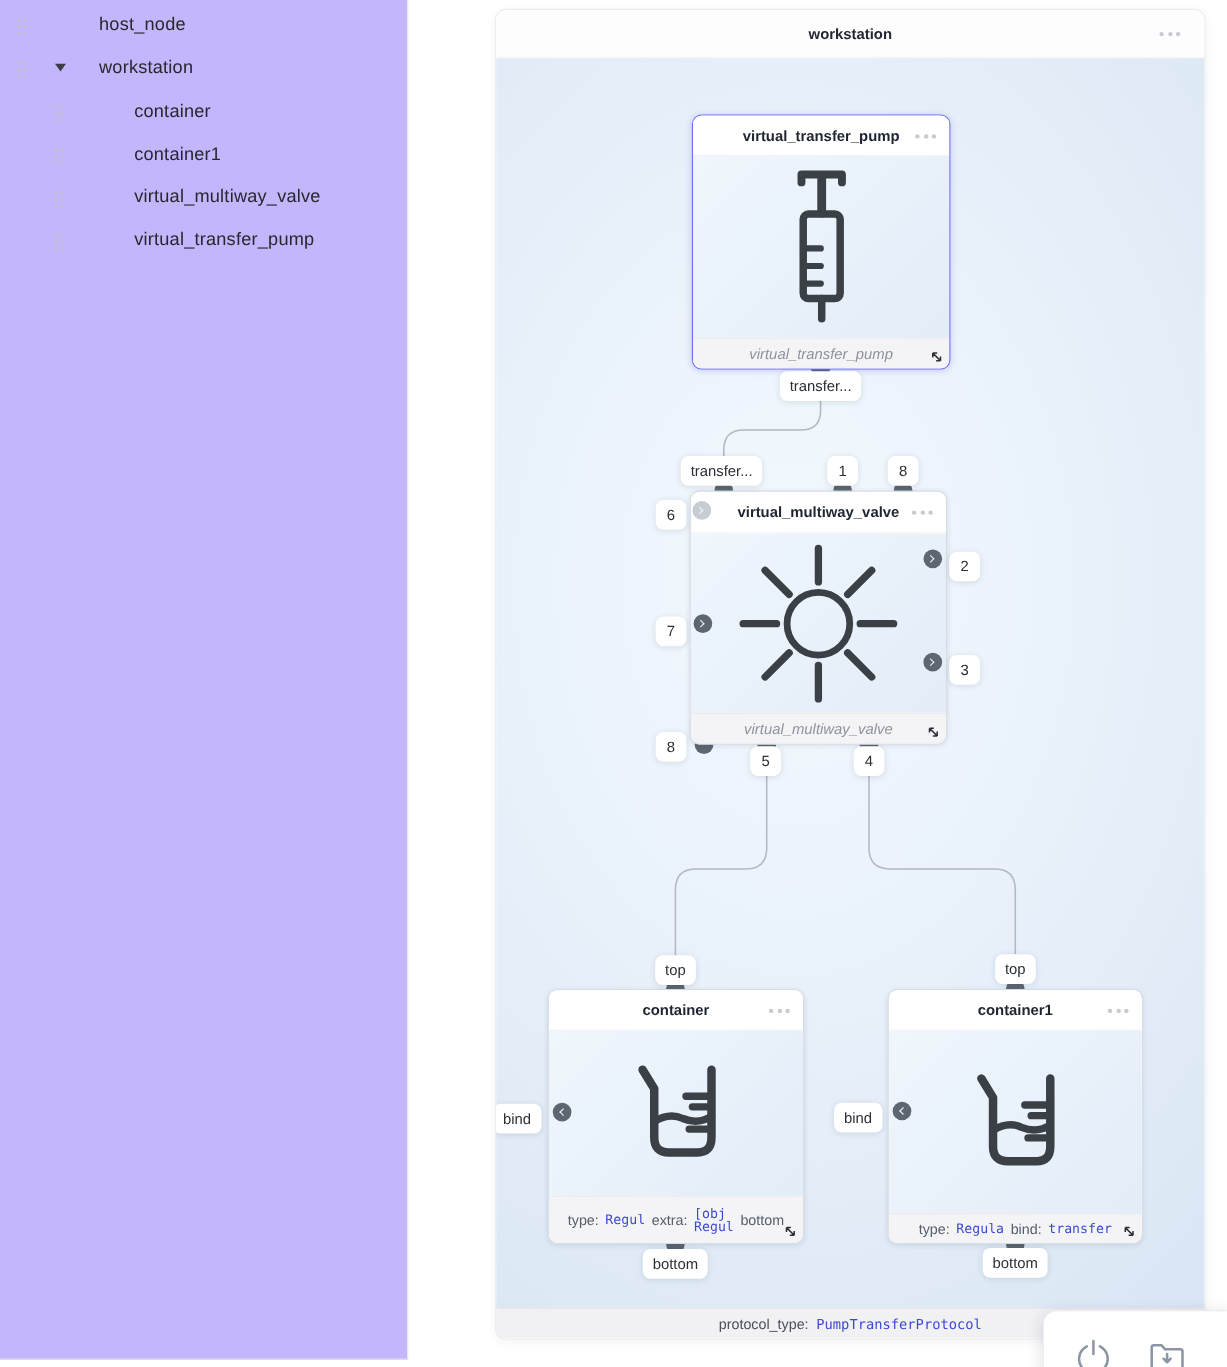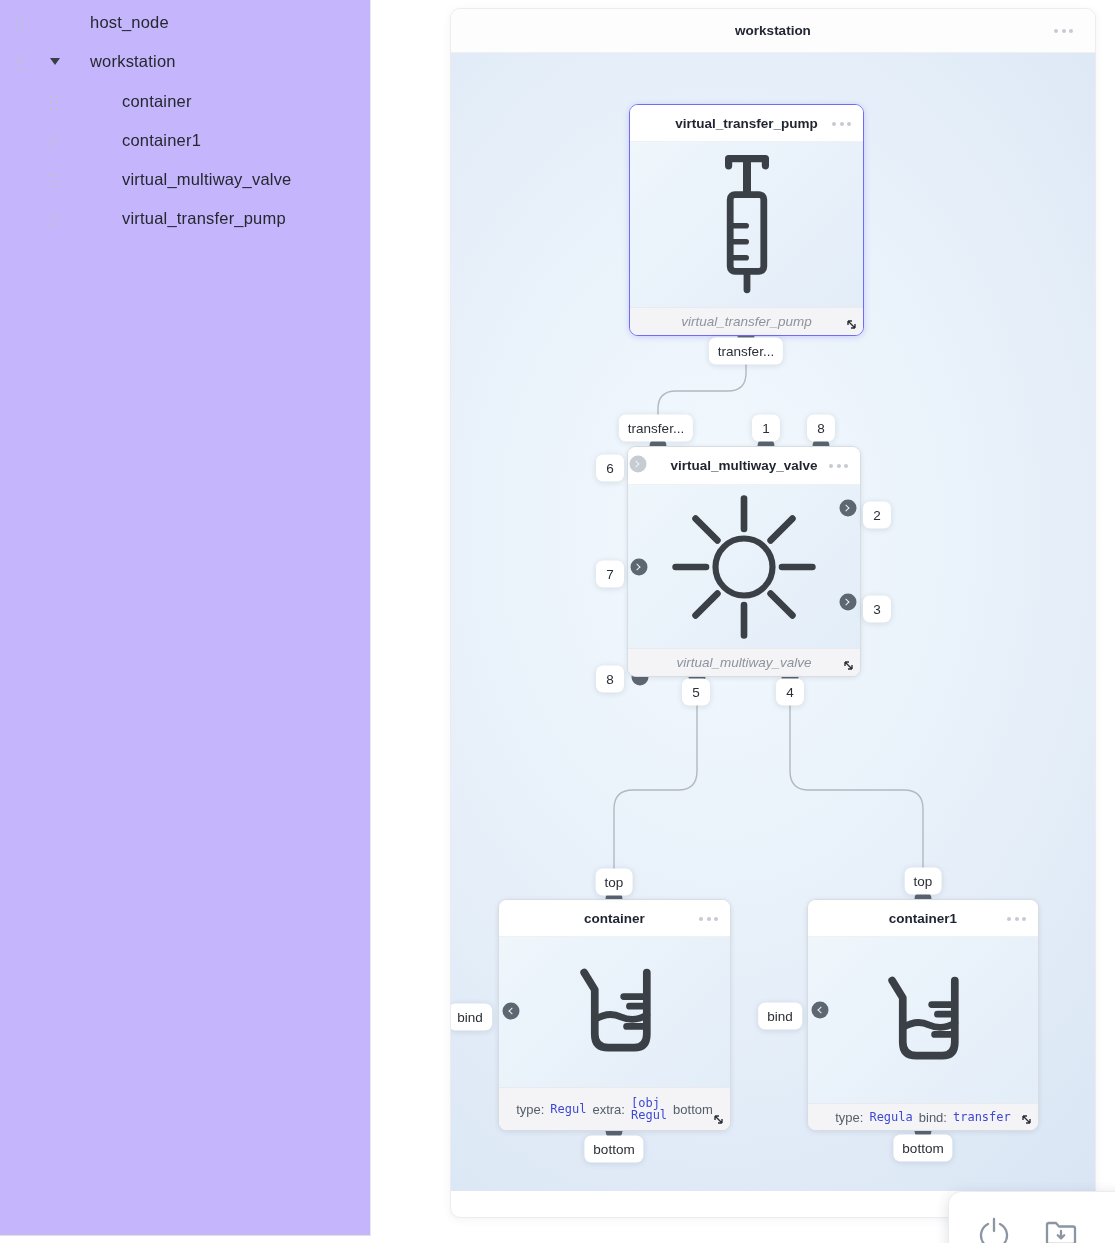--- a/index.html
+++ b/index.html
@@ -334,20 +334,24 @@
     <div class="port-label sq" style="left:245px;top:639px">5</div>
     <div class="port-label sq" style="left:339px;top:639px">4</div>
     <div class="port-label" style="left:163px;top:829px">top</div>
     <div class="port-label" style="left:163px;top:1096px">bottom</div>
     <div class="port-label" style="left:19px;top:964px">bind</div>
     <div class="port-label" style="left:472px;top:828px">top</div>
     <div class="port-label" style="left:472px;top:1095px">bottom</div>
     <div class="port-label" style="left:329px;top:963px">bind</div>
   </div>
 
+  <div class="panel-footer">
+    <span class="kv-label">protocol_type:</span>
+    <span class="code">PumpTransferProtocol</span>
+  </div>
 </div>
 
 <div class="toolbar">
   <span class="tool-btn">
     <svg width="34" height="36" viewBox="0 0 34 36">
       <path class="tool-stroke" d="M11,8 A13,13 0 1 0 23,8"></path>
       <path class="tool-stroke" d="M17,3 L17,15"></path>
     </svg>
   </span>
   <span class="tool-btn">

